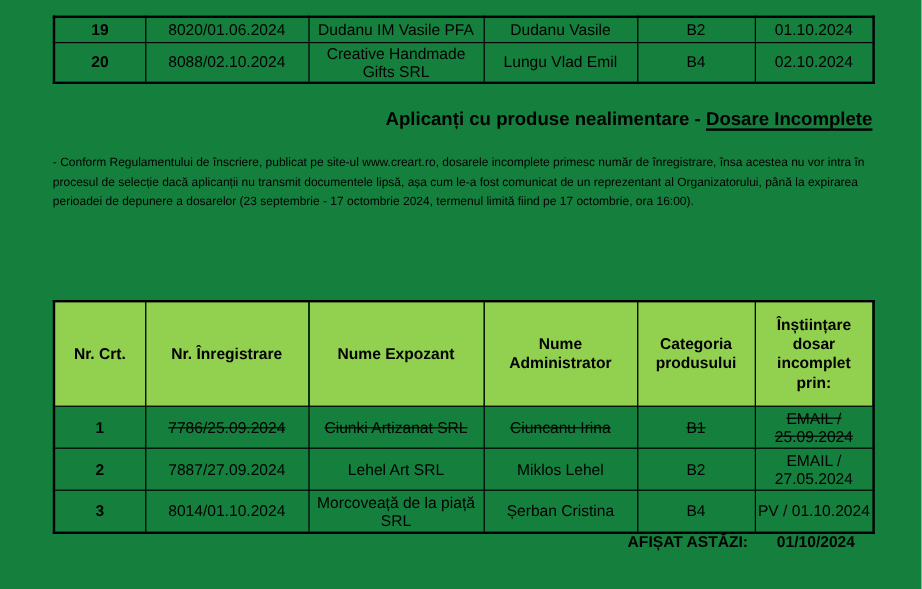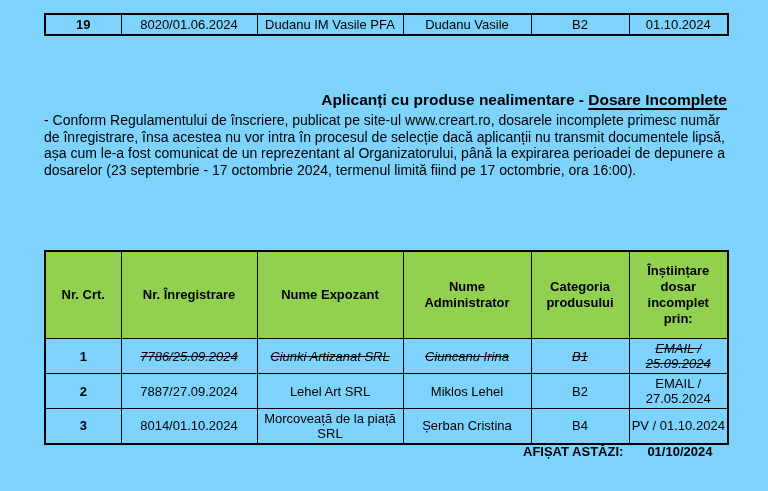--- a/index.html
+++ b/index.html
@@ -2,21 +2,21 @@
 <html><head>
 <meta charset="utf-8">
 <style>
   * { margin: 0; padding: 0; box-sizing: border-box; }
   html, body { background: #e8e8e8; }
   body { font-family: "Liberation Sans", "DejaVu Sans", sans-serif; }
   .page {
     position: relative;
     width: 768px;
     height: 491px;
-    background: #7dd3fc;
+    background: #15803d;
     color: #000000;
     overflow: hidden;
     margin: 0 auto;
   }
 
   
   table {
     border-collapse: collapse;
     table-layout: fixed;
     width: 683px;
@@ -34,21 +34,21 @@
   .inc-table { position: absolute; left: 44px; top: 250px; }
   .inc-table thead tr { height: 70px; }
   .inc-table tbody tr { height: 35px; }
   .inc-table th {
     background: #92D050;
     font-weight: bold;
     line-height: 16px;
     padding: 11px 3px;
   }
   .inc-table td.nr { font-weight: bold; }
-  .struck { text-decoration: line-through; font-style: italic; }
+  .struck { text-decoration: line-through; }
 
   
   .heading {
     position: absolute;
     left: 44px;
     top: 90px;
     width: 683px;
     text-align: right;
     font-size: 15.5px;
     font-weight: bold;
@@ -57,23 +57,23 @@
   .heading .underlined {
     text-decoration: underline;
     text-decoration-thickness: 2px;
     text-underline-offset: 3px;
   }
 
   
   .notes {
     position: absolute;
     left: 44px;
-    top: 112px;
+    top: 128px;
     width: 684px;
-    font-size: 14px;
+    font-size: 10px;
     line-height: 16.5px;
     text-align: left;
   }
   .notes p { margin: 0 0 6px 0; }
 
   
   .footer {
     position: absolute;
     left: 523px;
     top: 444px;
@@ -100,20 +100,28 @@
         <col style="width:99px">
     </colgroup>
     <tbody>
       <tr class="r1">
         <td class="nr">19</td>
         <td>8020/01.06.2024</td>
         <td>Dudanu IM Vasile PFA</td>
         <td>Dudanu Vasile</td>
         <td>B2</td>
         <td>01.10.2024</td>
+      </tr>
+      <tr class="r2">
+        <td class="nr">20</td>
+        <td>8088/02.10.2024</td>
+        <td>Creative Handmade Gifts SRL</td>
+        <td>Lungu Vlad Emil</td>
+        <td>B4</td>
+        <td>02.10.2024</td>
       </tr>
     </tbody>
   </table>
 
   <div class="heading">
     <span>Aplicanți cu produse nealimentare - </span><span class="underlined">Dosare Incomplete</span>
   </div>
 
   <div class="notes">
     <p>- Conform Regulamentului de înscriere, publicat pe site-ul www.creart.ro, dosarele incomplete primesc număr de înregistrare, însa acestea nu vor intra în procesul de selecție dacă aplicanții nu transmit documentele lipsă, așa cum le-a fost comunicat de un reprezentant al Organizatorului, până la expirarea perioadei de depunere a dosarelor (23 septembrie - 17 octombrie 2024, termenul limită fiind pe 17 octombrie, ora 16:00).</p>

